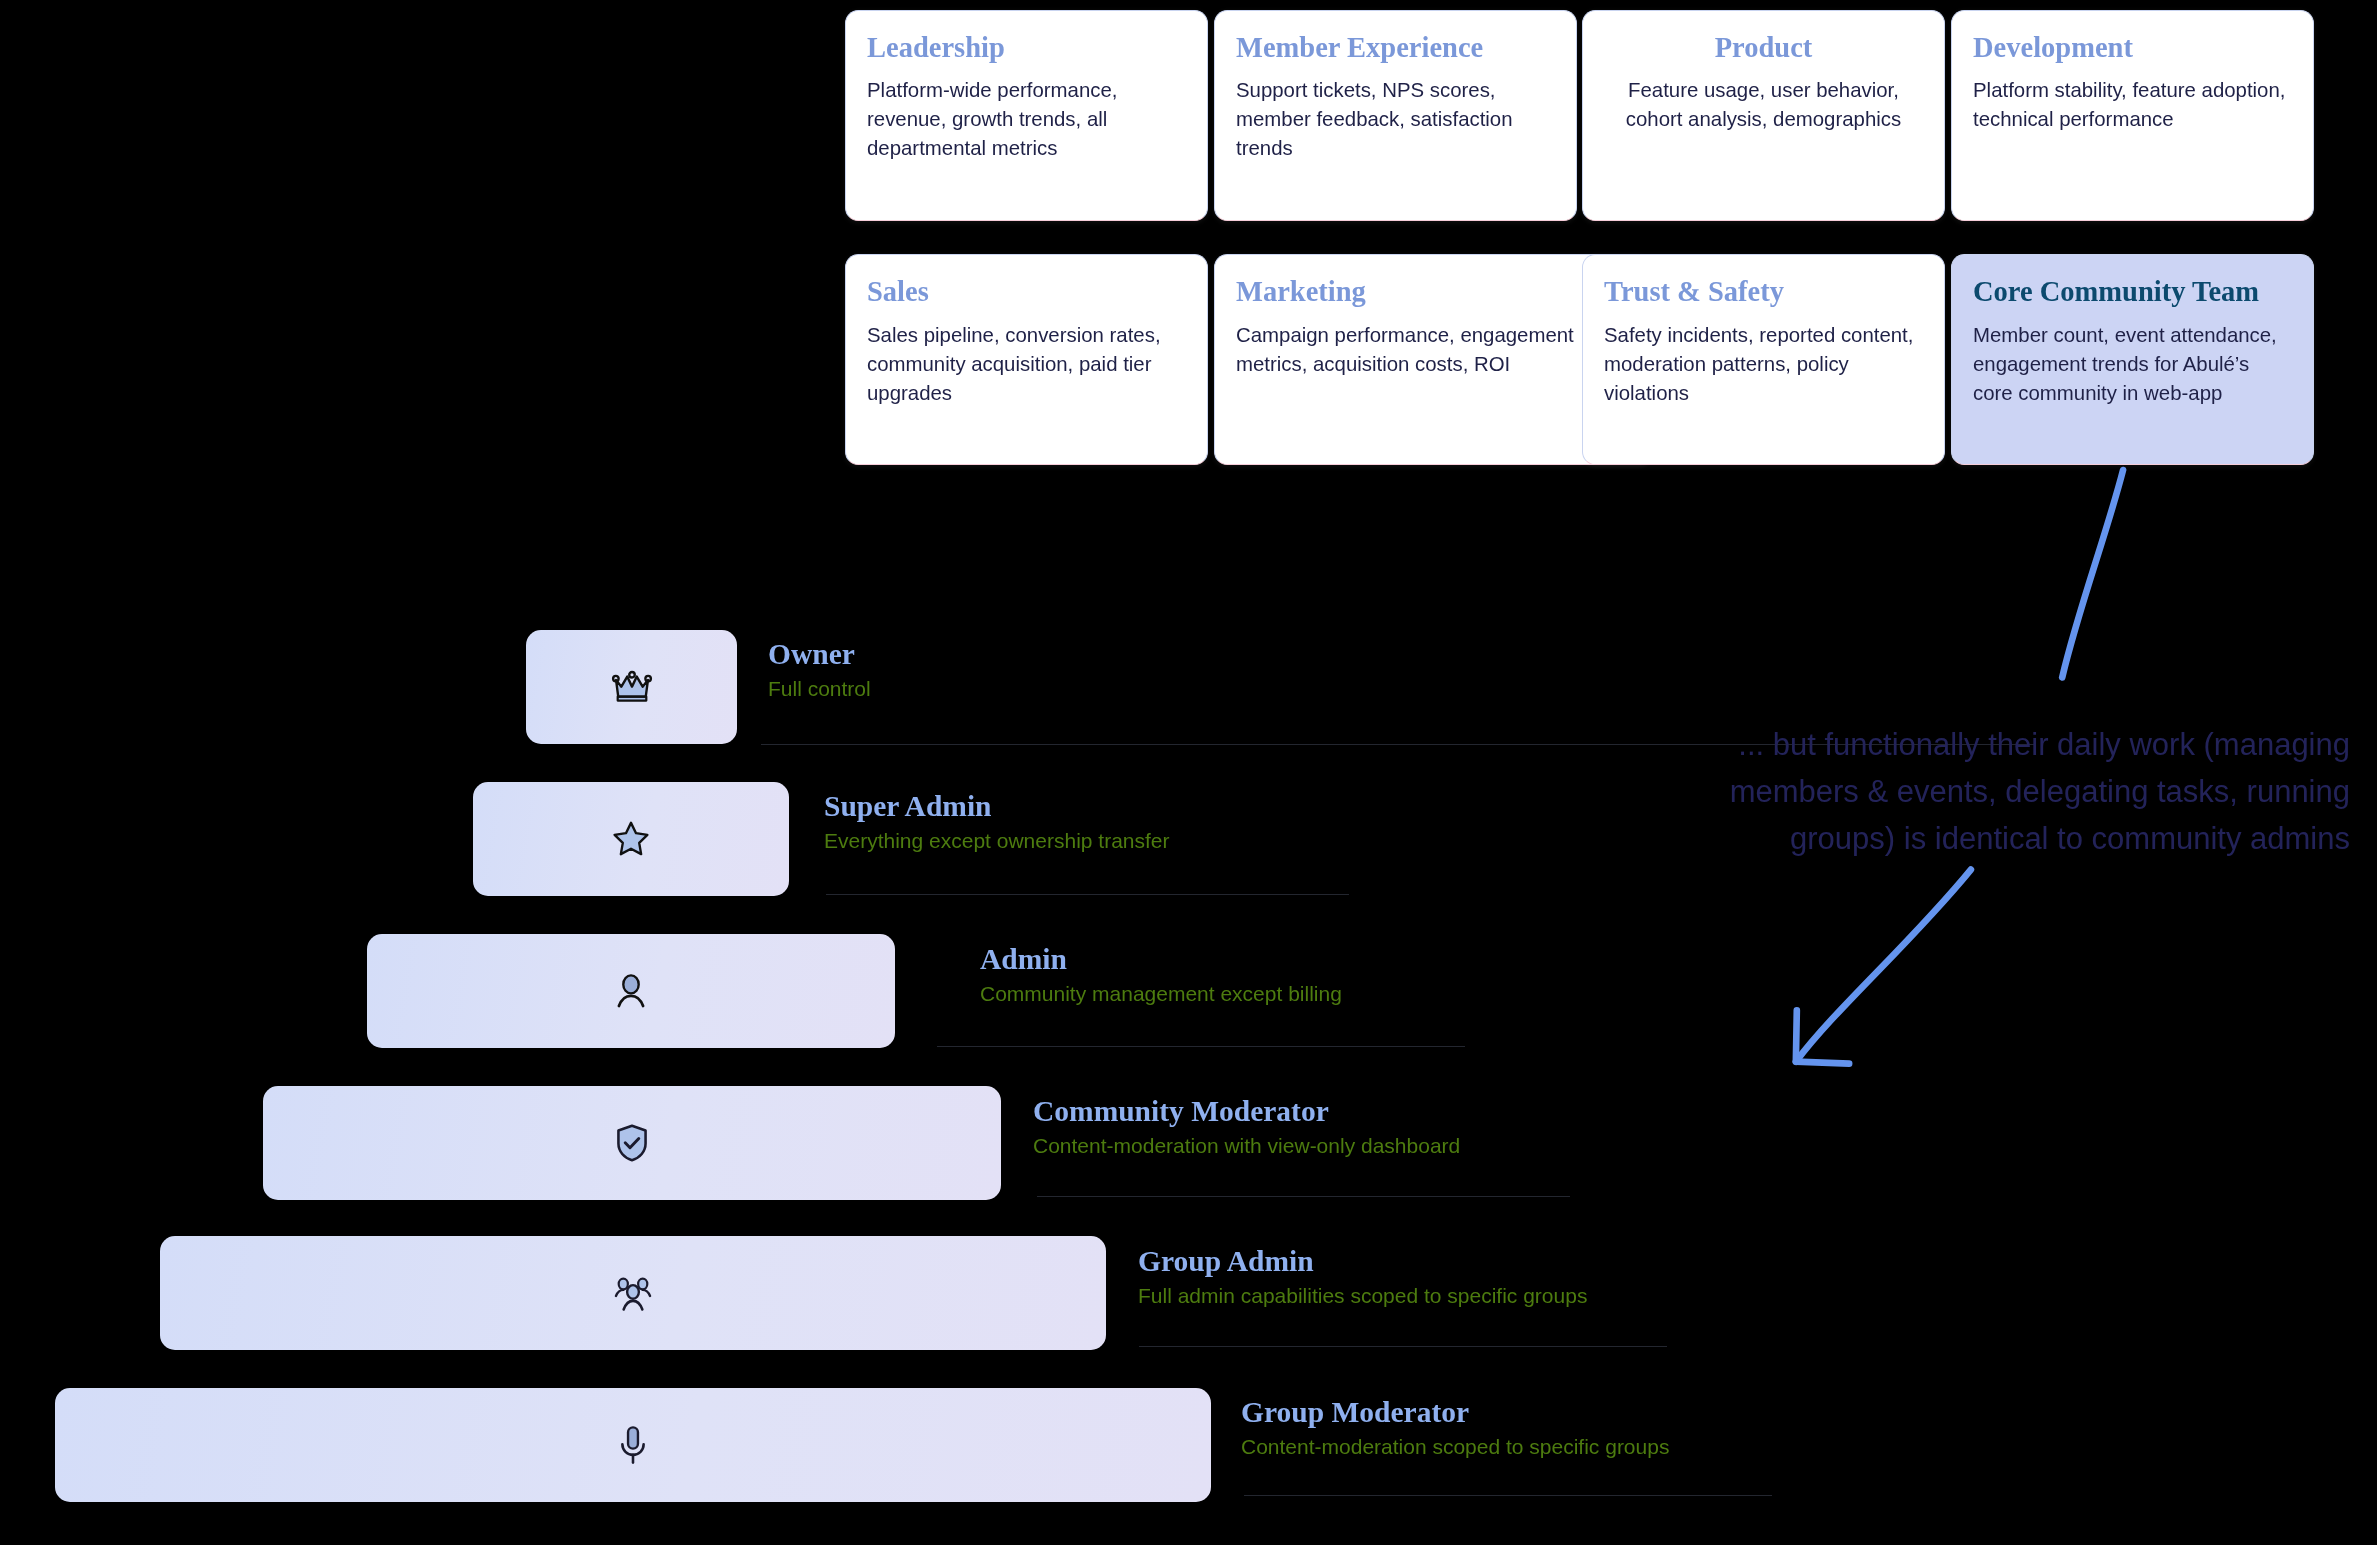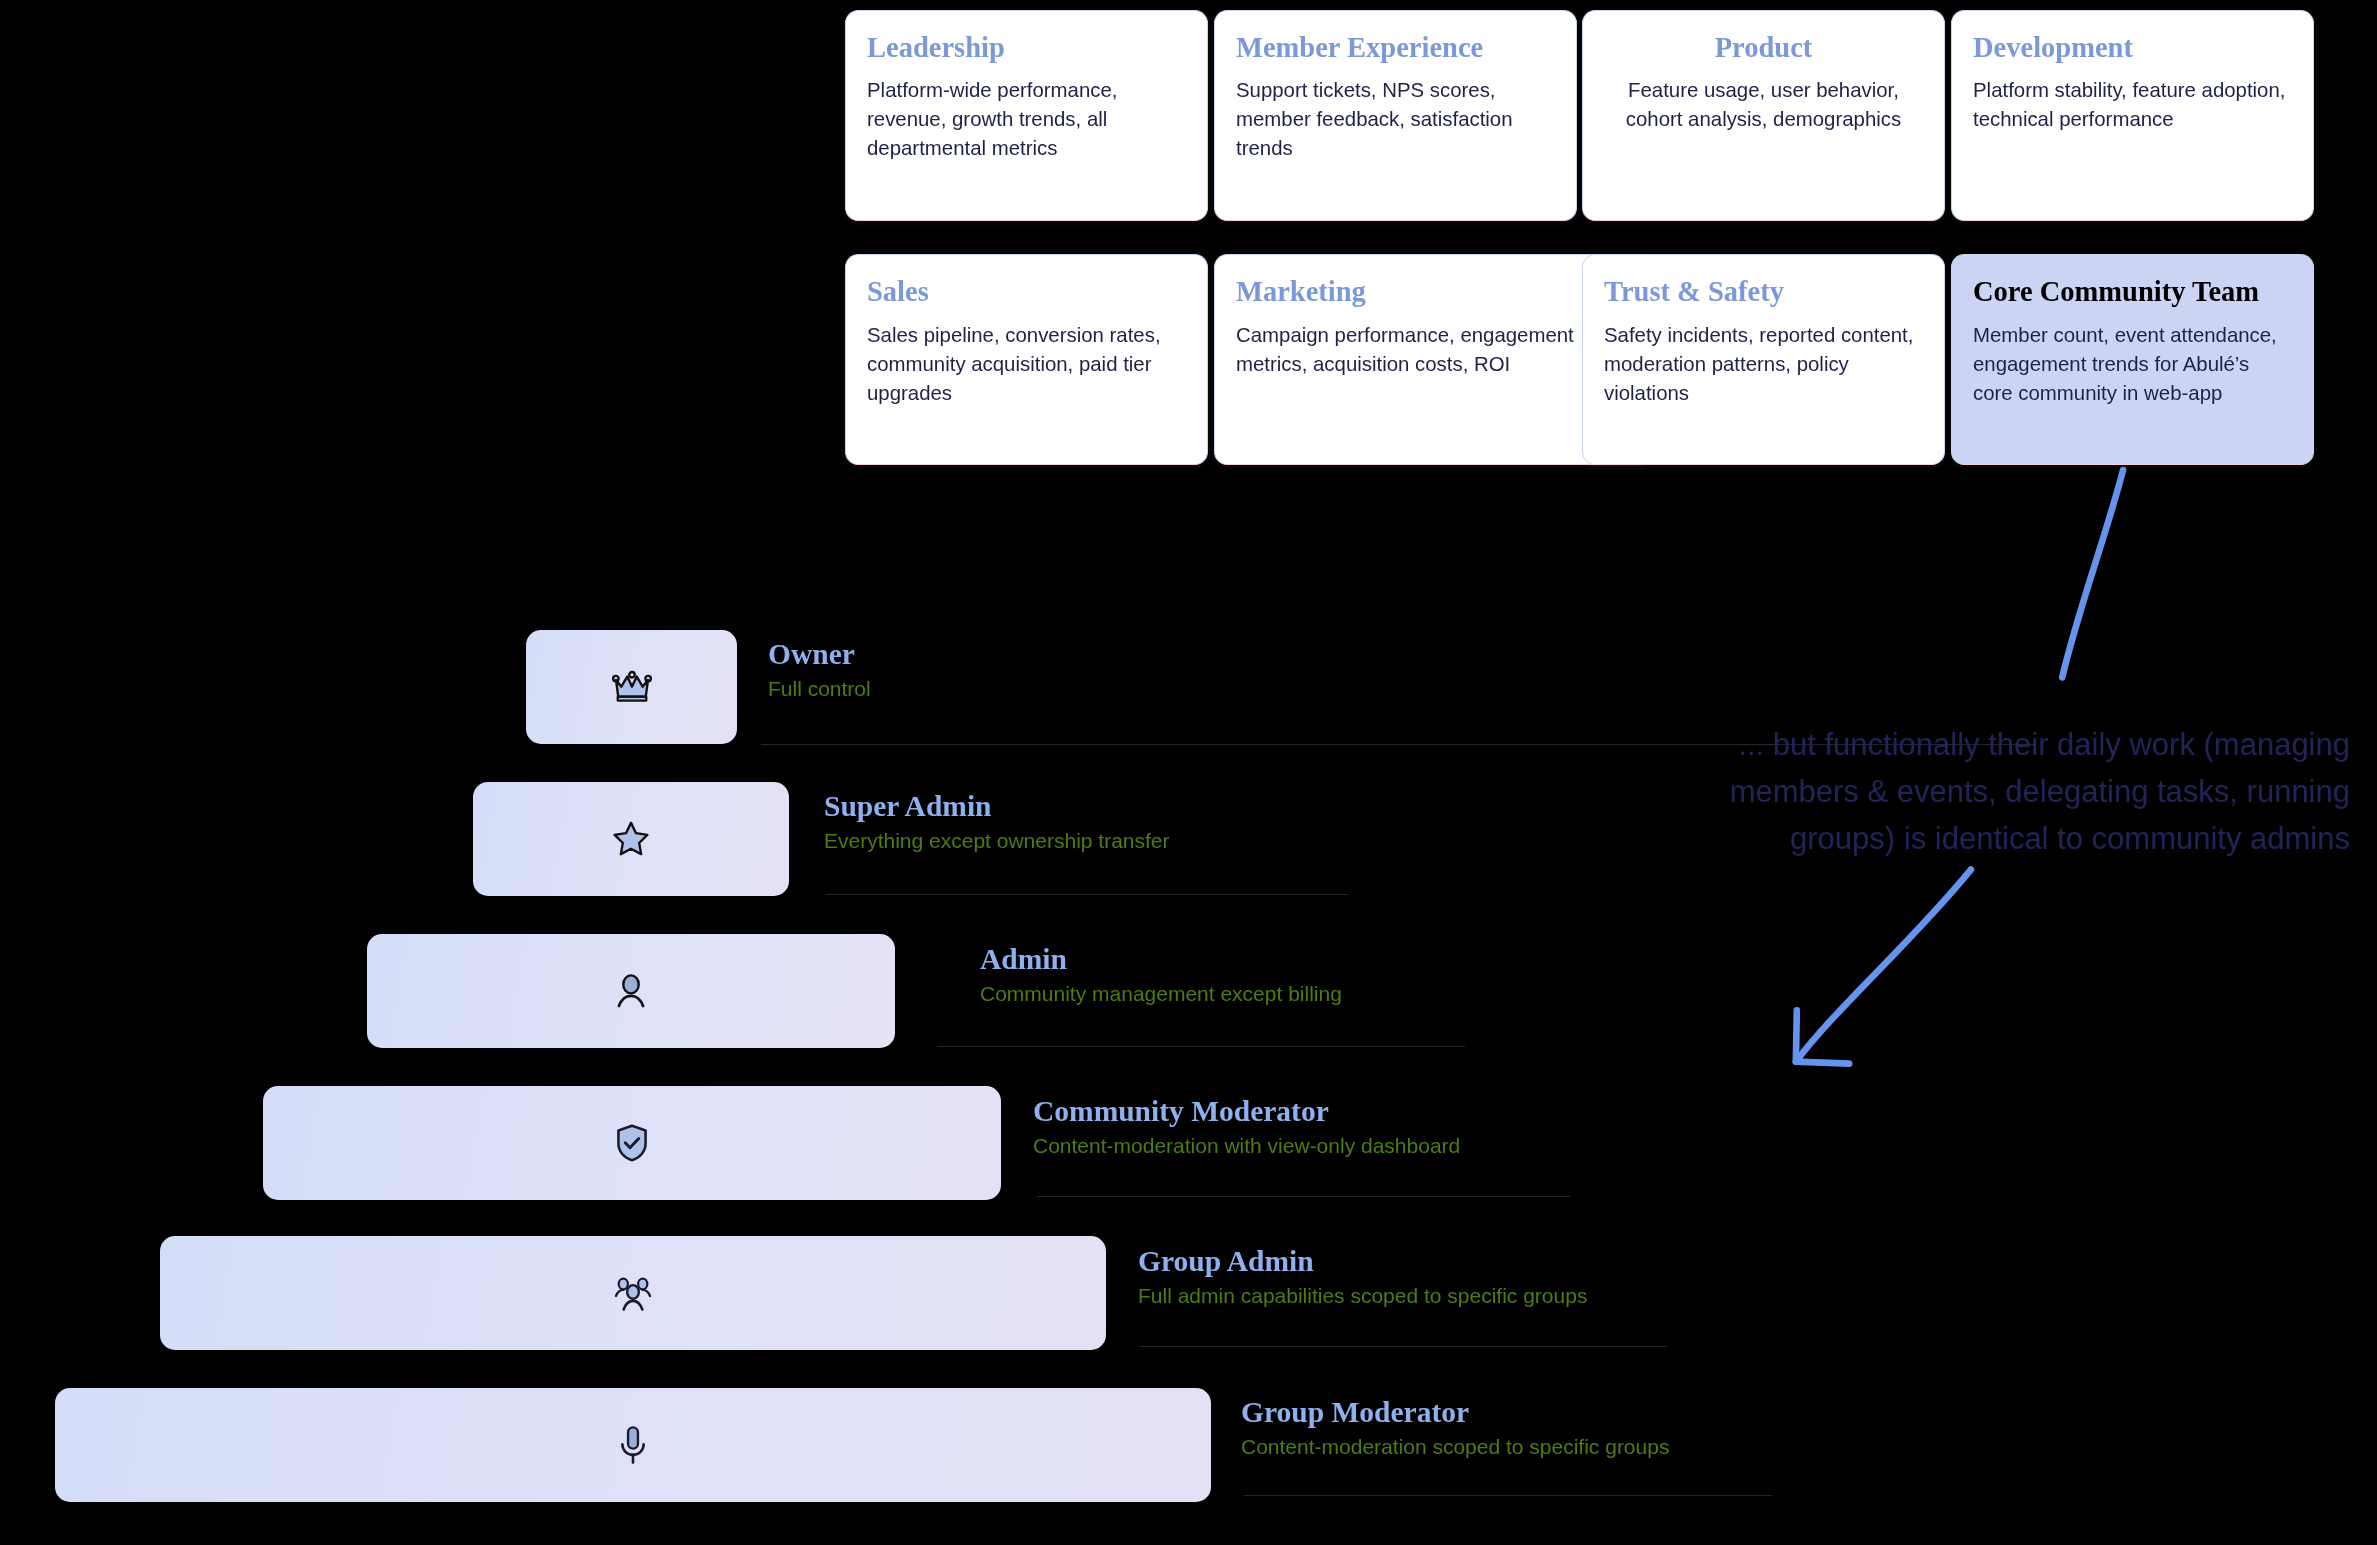--- a/index.html
+++ b/index.html
@@ -38,21 +38,21 @@
   .dept-title {
     font-family: "Liberation Serif", serif;
     font-weight: bold;
     font-size: 28.5px;
     color: #7b98d9;
     line-height: 1.1;
     margin: 0 0 13.3px 0;
     white-space: nowrap;
   }
   .dept-card.highlight .dept-title {
-    color: #000000;
+    color: #0c4a6e;
   }
   .dept-desc {
     font-family: "Liberation Sans", sans-serif;
     font-size: 20.4px;
     line-height: 1.42;
     color: #1f2147;
     margin: 0;
   }
 
   

